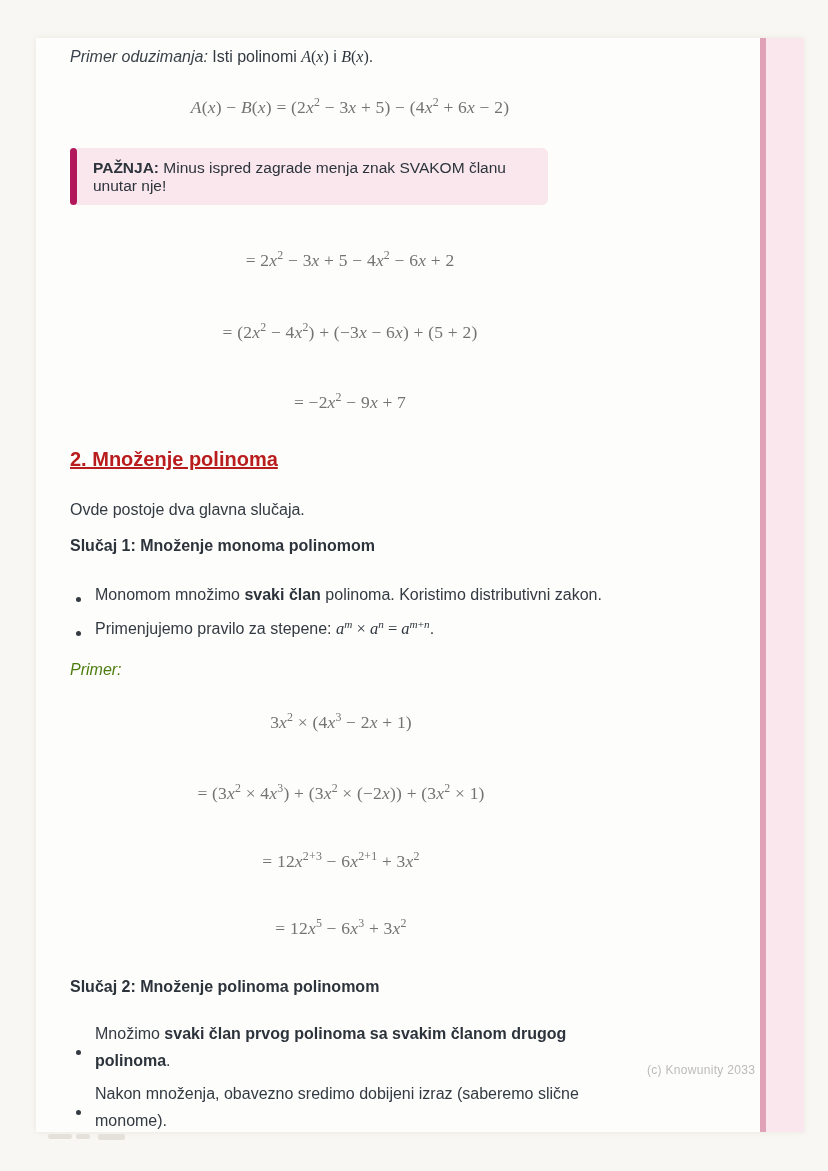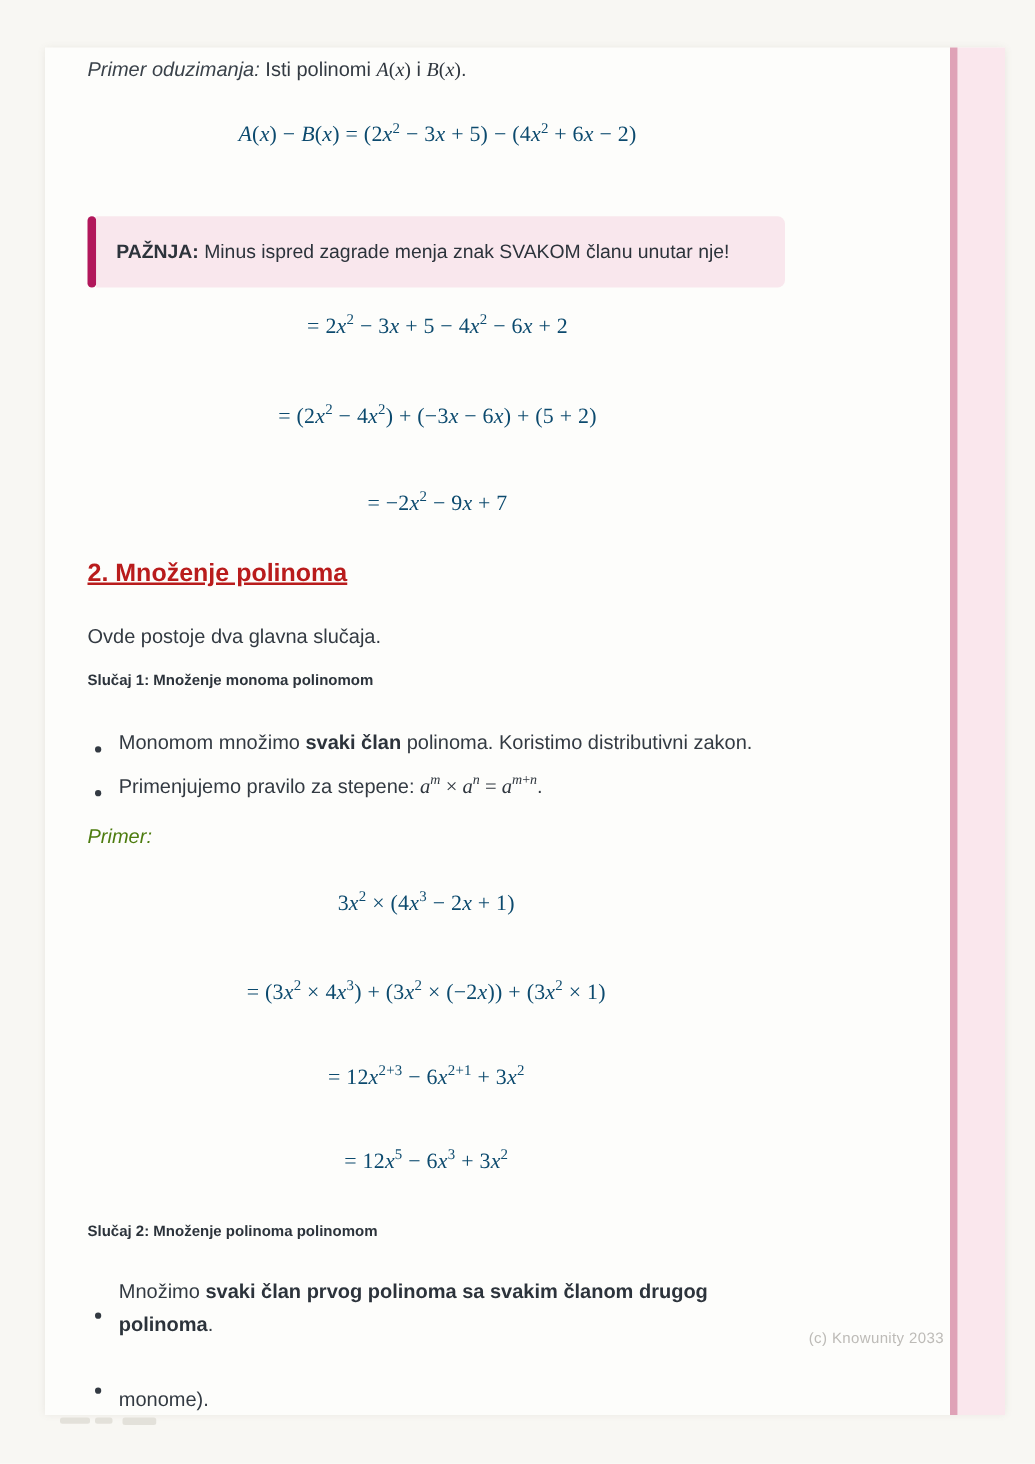--- a/index.html
+++ b/index.html
@@ -20,50 +20,50 @@
   
   .abs{position:absolute;margin:0;}
   .body-text{font-size:16px;line-height:24px;color:#333a42;}
   .intro{left:34px;top:7px;}
   .intro em{font-style:italic;color:#3a424a;}
   b{font-weight:bold;color:#2c333b;}
   
   .eq{
     position:absolute;left:34px;width:560px;text-align:center;
     font-family:"Liberation Serif","DejaVu Serif",serif;
-    font-size:17.5px;color:#0c4a6e;letter-spacing:0.2px;
+    font-size:17.5px;color:#737373;letter-spacing:0.2px;
   }
   .eq-m{width:542px;}
   .math{font-family:"Liberation Serif","DejaVu Serif",serif;color:#2f363e;}
   .math i,.eq i{font-style:italic;}
   .eq sup,.math sup{font-size:68%;line-height:0;}
   .eq1{top:59px;}
   .eq2{top:212px;}
   .eq3{top:284px;}
   .eq4{top:354px;}
   .meq1{top:674px;}
   .meq2{top:745px;}
   .meq3{top:813px;}
   .meq4{top:880px;}
   
-  .callout{position:absolute;left:34px;top:135px;width:558px;height:57px;}
+  .callout{position:absolute;left:34px;top:110px;width:478px;height:57px;}
   .callout-accent{
     position:absolute;left:0;top:0;width:7px;height:57px;
     background:#b2175b;border-radius:4px;
   }
   .callout-body{
     position:absolute;left:7px;top:0;right:0;height:57px;
     background:#f9e7ed;border-radius:0 6px 6px 0;
     display:flex;align-items:center;
   }
   .callout-body p{margin:0;padding-left:16px;font-size:15.5px;color:#2c333b;}
   
   .h2{left:34px;top:410px;font-size:20px;font-weight:bold;color:#b91c1c;text-decoration:underline;}
   .p-ovde{left:34px;top:460px;}
-  .case-h{font-size:12px;font-weight:bold;color:#2c333b;}
+  .case-h{font-size:16px;font-weight:bold;color:#2c333b;}
   .case1-h{left:34px;top:499px;}
   .case2-h{left:34px;top:940px;}
   .primer{left:34px;top:620px;font-style:italic;color:#4d7c0f;}
   
   .bullet{position:absolute;left:40px;display:flex;align-items:center;}
   .bullet .dot{
     width:5px;height:5px;border-radius:50%;background:#333a42;
     margin:10px 14px 0 0;flex:0 0 auto;
   }
   .bullet .btxt{font-size:16px;line-height:27px;color:#333a42;max-width:580px;}
@@ -150,21 +150,21 @@
     <span class="btxt">
       <span>Množimo</span>
       <b>svaki član prvog polinoma sa svakim članom drugog</b><br>
       <b>polinoma</b><span>.</span>
     </span>
   </div>
 
   <div class="bullet b2-2">
     <span class="dot"></span>
     <span class="btxt">
-      <br>
+      <span>Nakon množenja, obavezno sredimo dobijeni izraz (saberemo slične</span><br>
       <span>monome).</span>
     </span>
   </div>
 
 </div>
 
 <div class="watermark">(c) Knowunity 2033</div>
 
 <div class="cutoff cut1"></div>
 <div class="cutoff cut2"></div>

